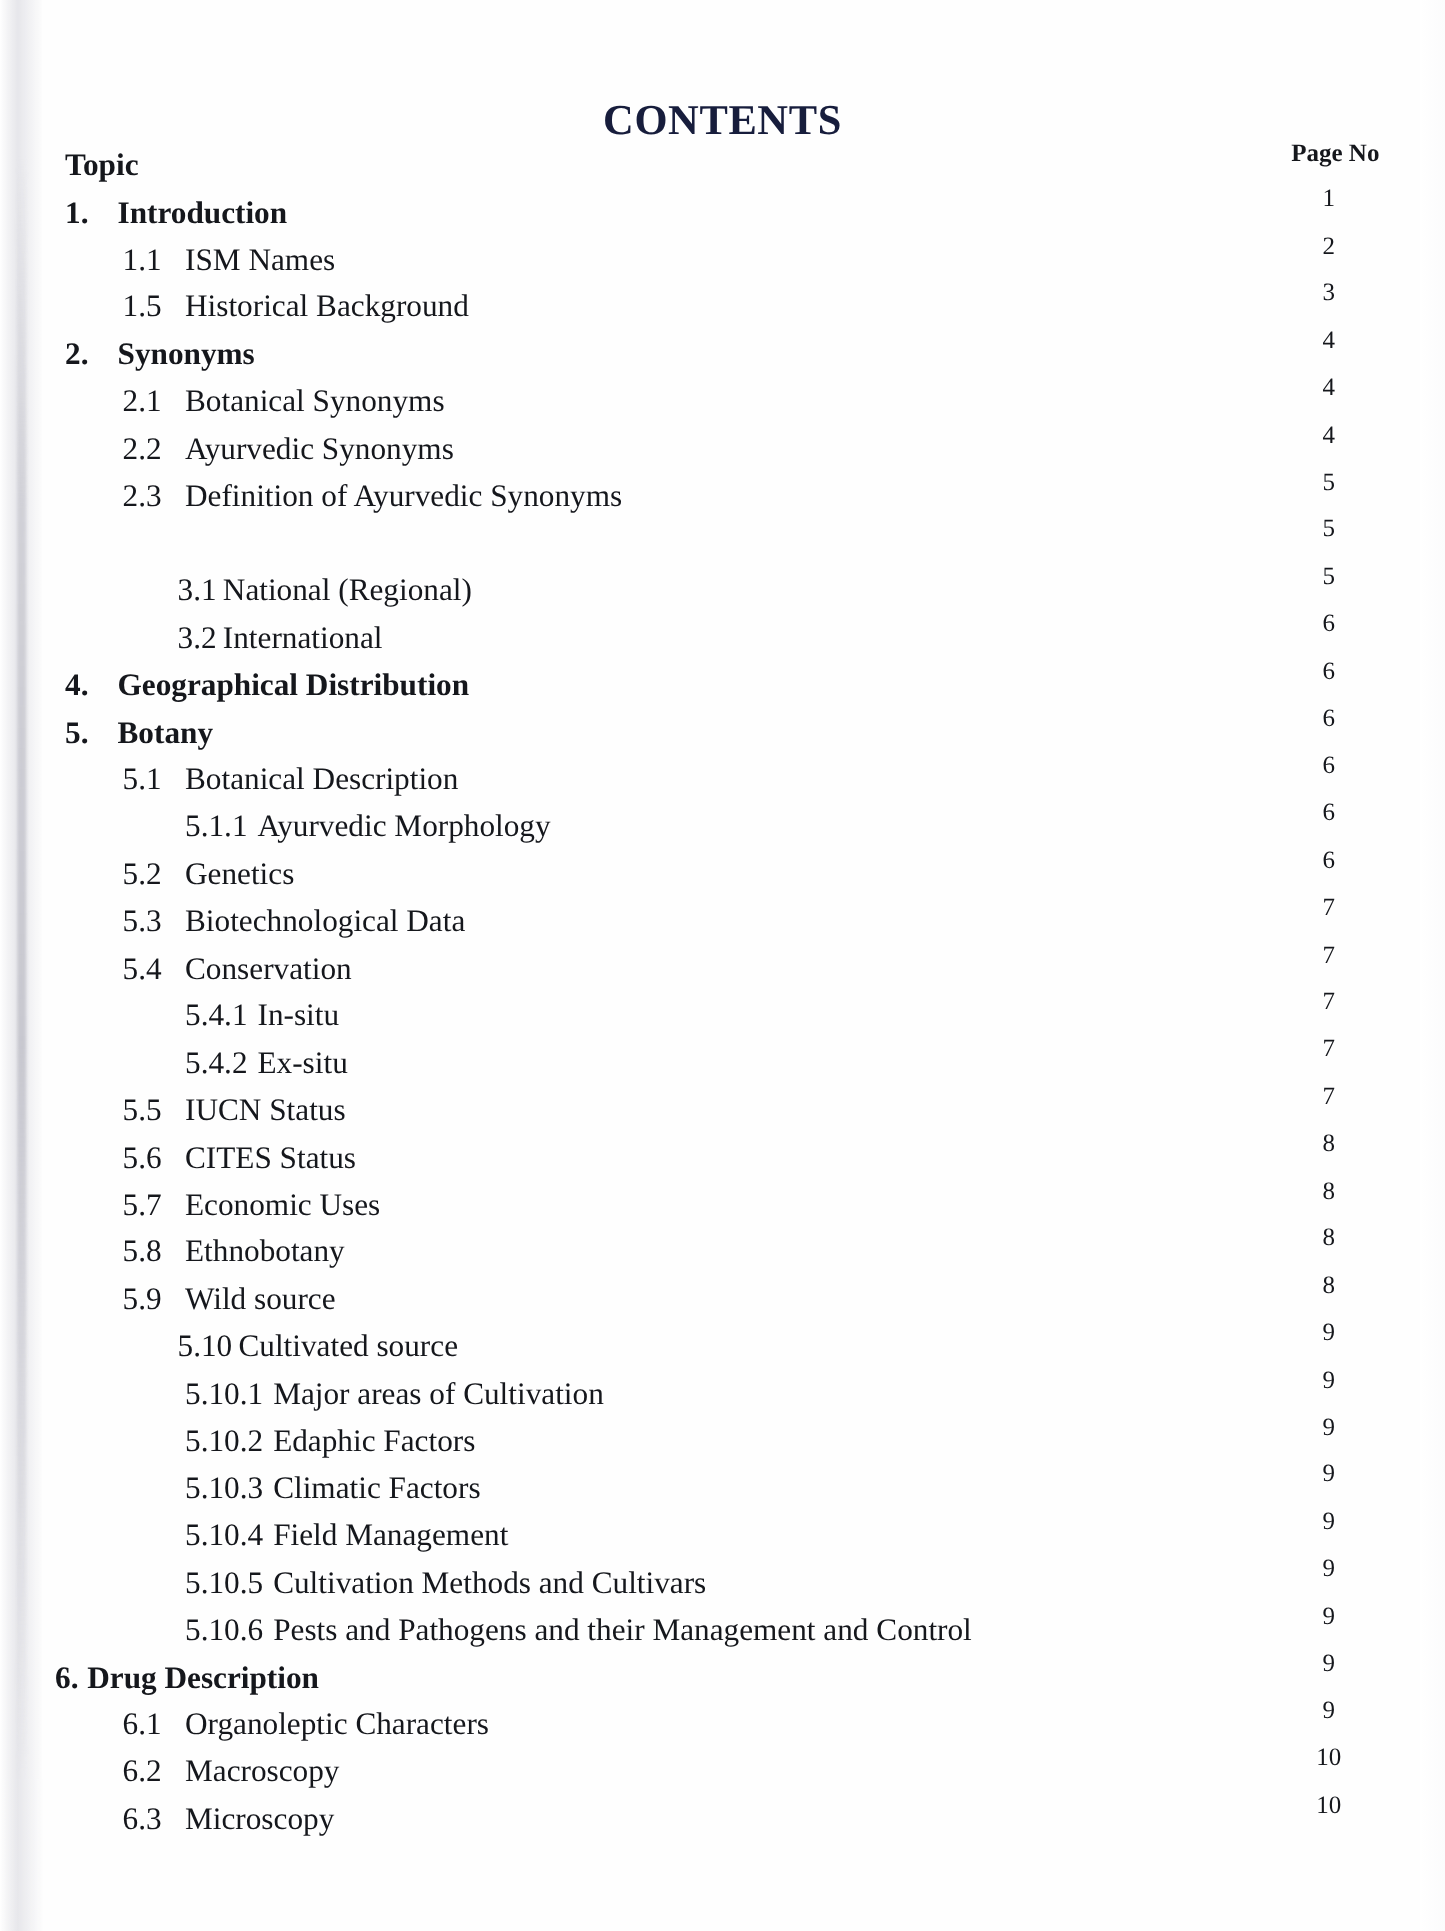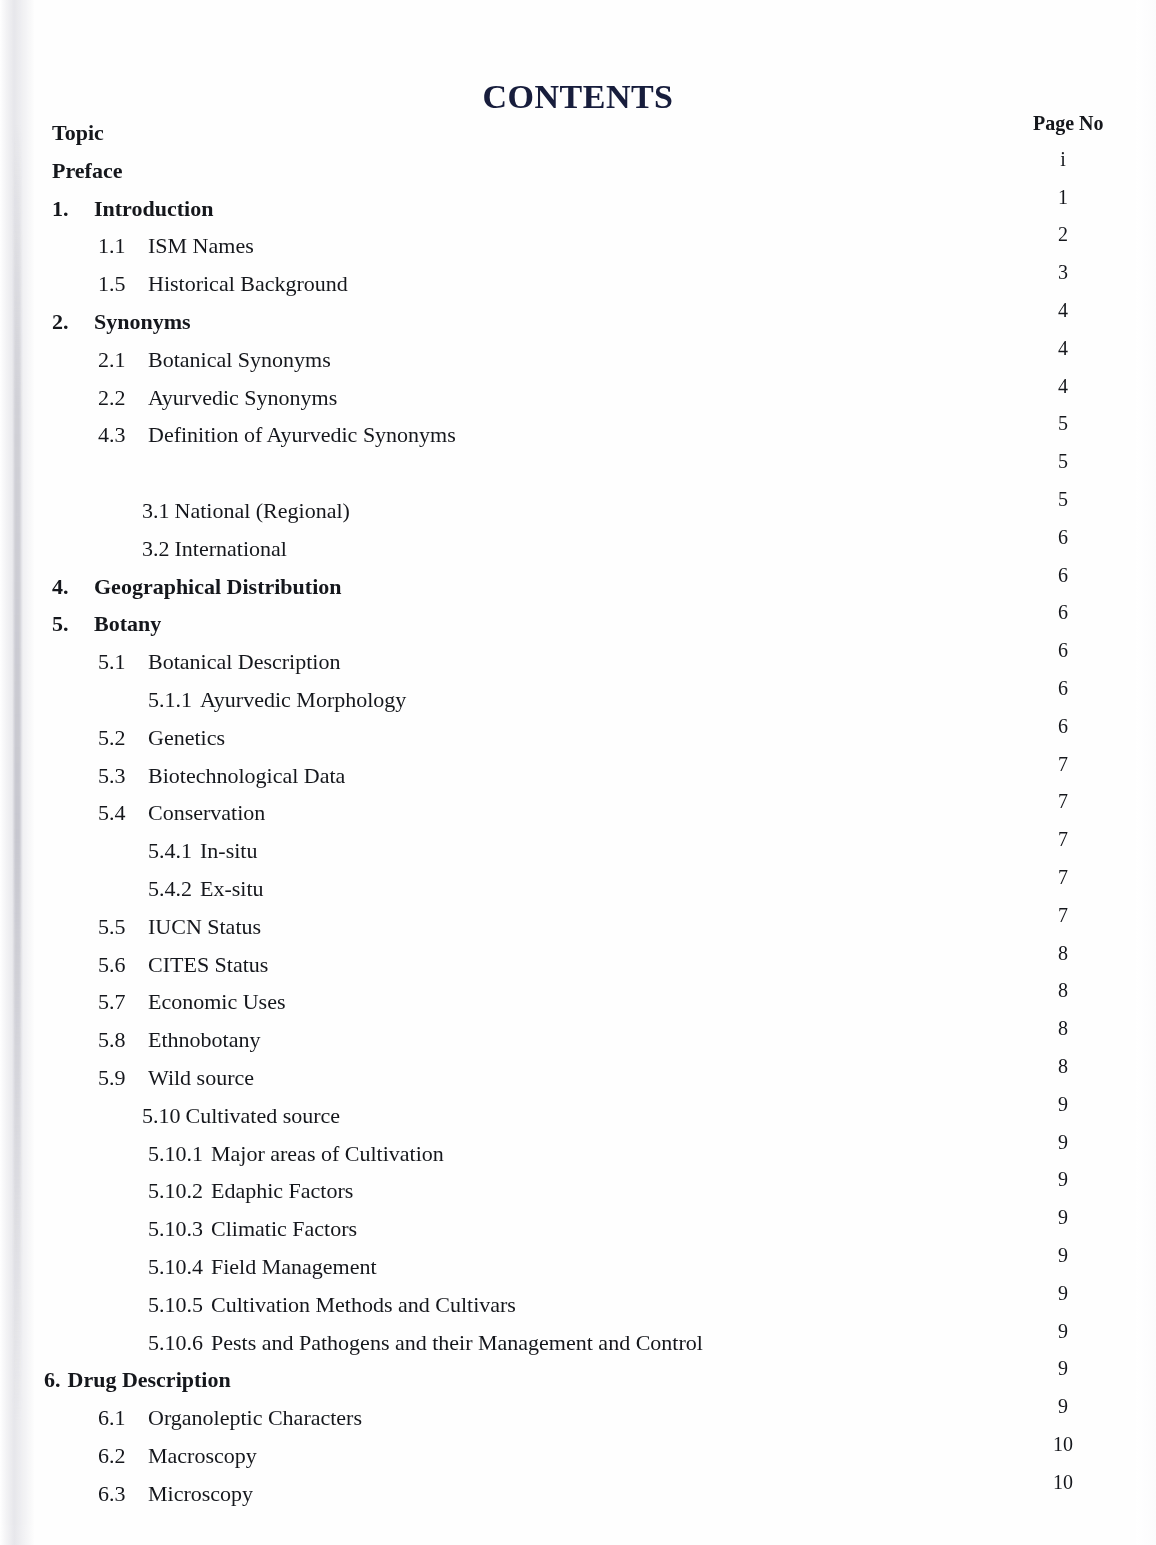--- a/index.html
+++ b/index.html
@@ -83,21 +83,21 @@
   .row {
     position: relative;
     display: block;
     height: 37.8px;
   }
 
   .topic {
     position: absolute;
     top: 0;
     white-space: nowrap;
-    font-size: 22px;
+    font-size: 25px;
     line-height: 30px;
   }
 
   .pageno {
     position: absolute;
     right: 63px;
     top: -12px;
     width: 60px;
     text-align: center;
     font-size: 20px;
@@ -136,24 +136,20 @@
 
   <div class="toc">
 
     <div class="row">
       <span class="topic lvl-head">Topic</span>
       <span class="pageno head">Page No</span>
     </div>
 
     <div id="toc-rows">
         <div class="row">
-          <span class="topic lvl-main"><span>Preface</span></span>
-          <span class="pageno">i</span>
-        </div>
-        <div class="row">
           <span class="topic lvl-main"><span class="num">1.</span><span>Introduction</span></span>
           <span class="pageno">1</span>
         </div>
         <div class="row">
           <span class="topic lvl-sub"><span class="num">1.1</span><span>ISM Names</span></span>
           <span class="pageno">2</span>
         </div>
         <div class="row">
           <span class="topic lvl-sub"><span class="num">1.5</span><span>Historical Background</span></span>
           <span class="pageno">3</span>
@@ -164,21 +160,21 @@
         </div>
         <div class="row">
           <span class="topic lvl-sub"><span class="num">2.1</span><span>Botanical Synonyms</span></span>
           <span class="pageno">4</span>
         </div>
         <div class="row">
           <span class="topic lvl-sub"><span class="num">2.2</span><span>Ayurvedic Synonyms</span></span>
           <span class="pageno">4</span>
         </div>
         <div class="row">
-          <span class="topic lvl-sub"><span class="num">4.3</span><span>Definition of Ayurvedic Synonyms</span></span>
+          <span class="topic lvl-sub"><span class="num">2.3</span><span>Definition of Ayurvedic Synonyms</span></span>
           <span class="pageno">5</span>
         </div>
         <div class="row">
           <span class="pageno">5</span>
         </div>
         <div class="row">
           <span class="topic lvl-sub"><span class="num tight">3.1</span><span>National (Regional)</span></span>
           <span class="pageno">5</span>
         </div>
         <div class="row">

